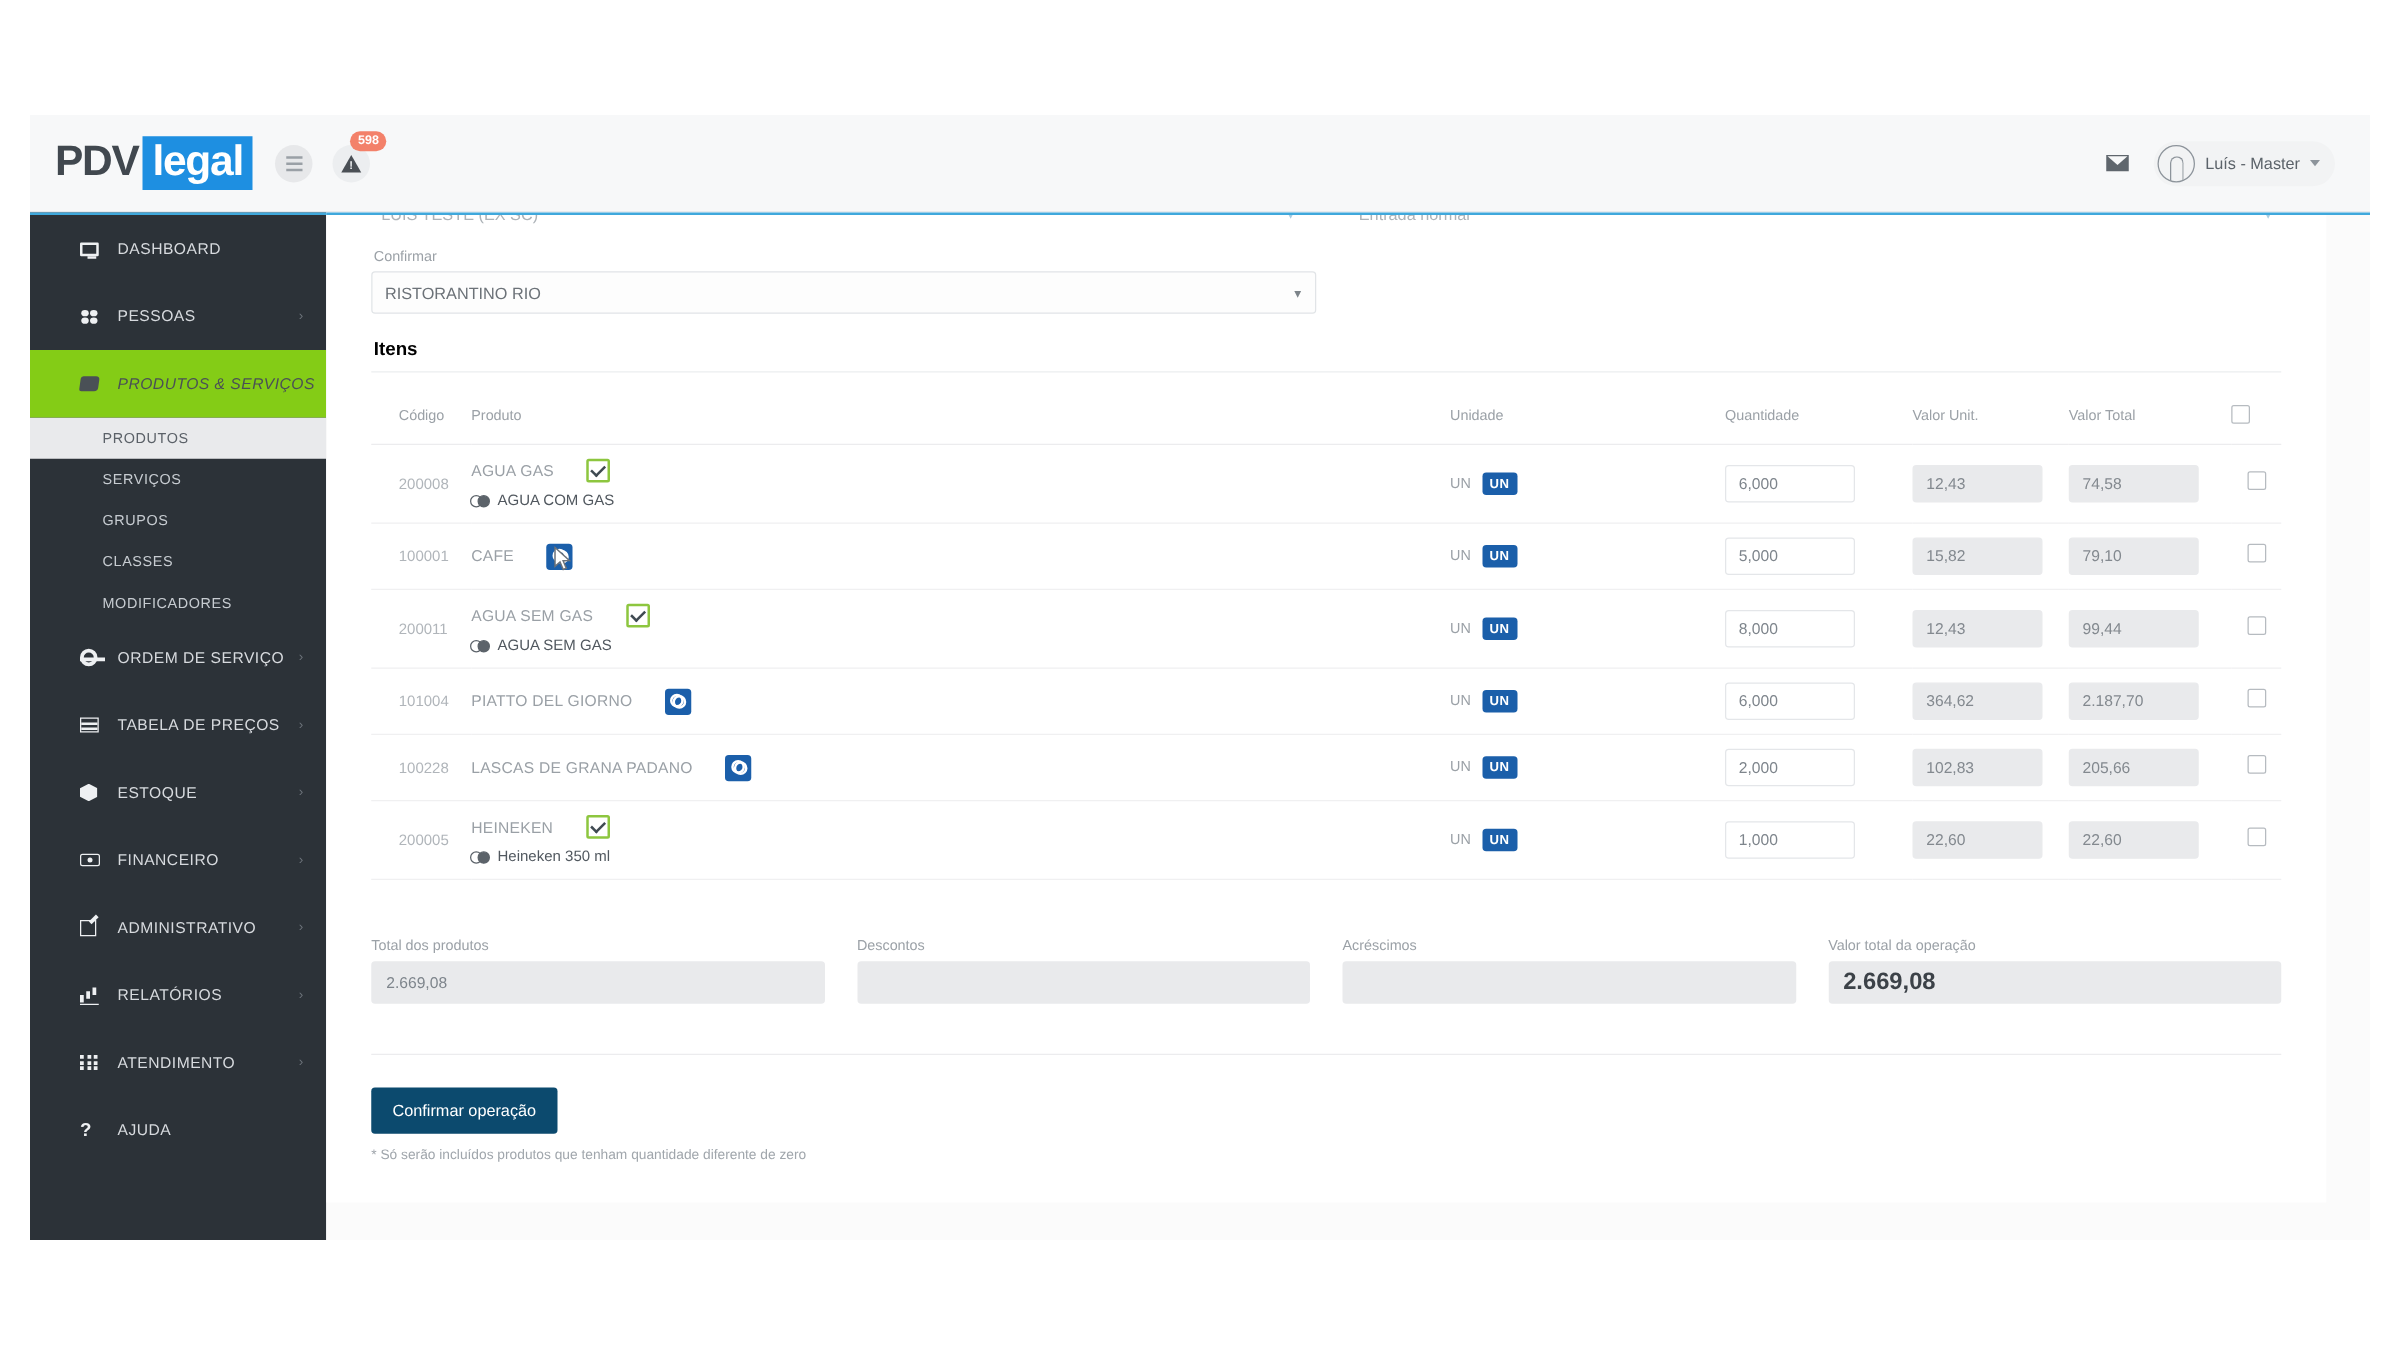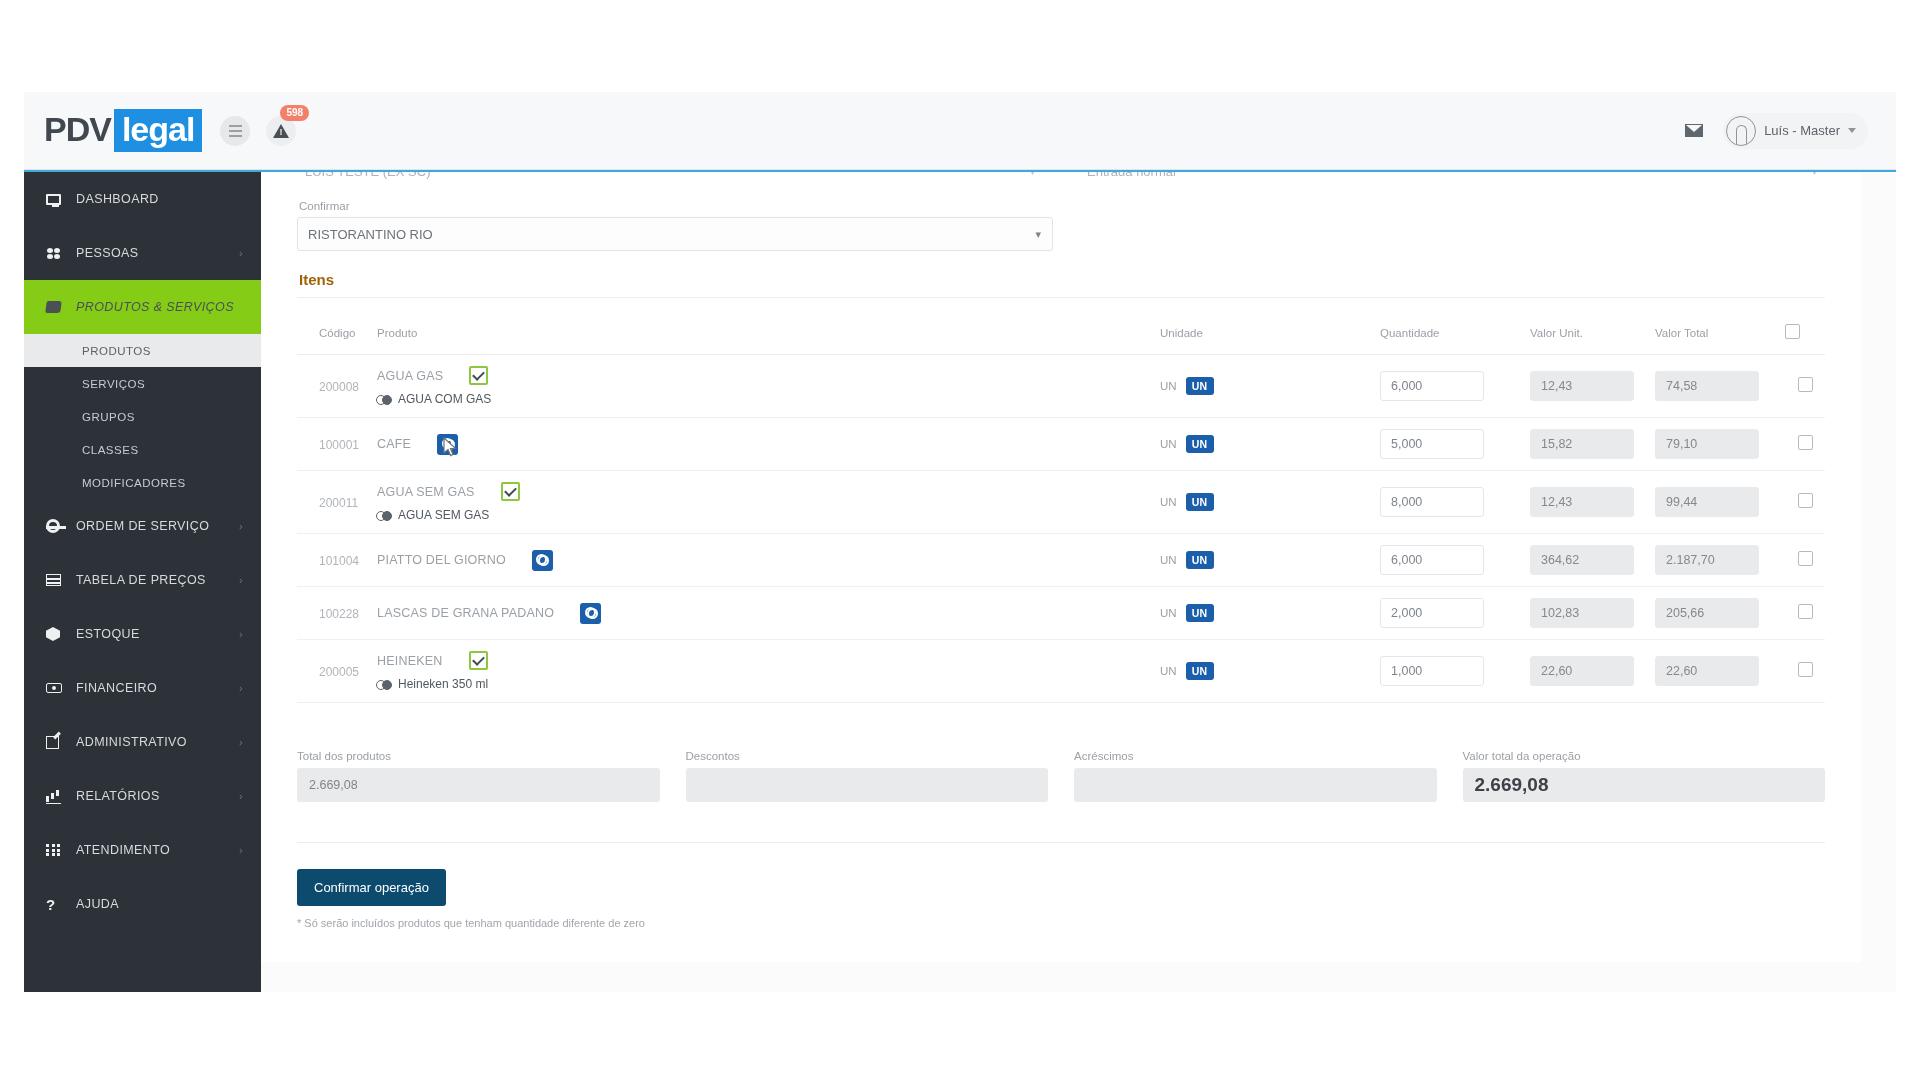--- a/index.html
+++ b/index.html
@@ -107,21 +107,21 @@
   
   #sidebar {
     position: absolute; left: 0; top: 78px;
     width: 237px; height: 822px;
     background: #2c3238;
     border-top: 2px solid #3fa8dc;
     overflow: hidden;
   }
   .nav-item {
     height: 54px; display: flex; align-items: center;
-    padding-left: 22px; color: #d7dade;
+    padding-left: 40px; color: #d7dade;
     font-size: 12.5px; letter-spacing: .4px;
     cursor: pointer; position: relative;
   }
   .nav-item .ico { width: 24px; display:flex; align-items:center; color:#eef0f2; }
   .nav-item .lbl { margin-left: 6px; }
   .nav-item .chev {
     position: absolute; right: 18px; color: #6c737a; font-size: 11px;
   }
   .nav-item.active {
     background: #84cc16; color: #4a5056; font-style: italic;
@@ -206,21 +206,21 @@
     width: 756px; height: 34px; border: 1px solid #e1e4e7; border-radius: 3px;
     background: #fdfdfd; display: flex; align-items: center;
     padding: 0 10px; font-size: 13px; color: #6c7278;
     position: relative; cursor: pointer;
   }
   .select-box .caret {
     position: absolute; right: 11px; font-size: 11px; color:#7d848a;
   }
 
   .section-title {
-    font-size: 15px; color: #a16207; font-weight: bold;
+    font-size: 15px; color: #000000; font-weight: bold;
     margin: 20px 0 0 2px; position: relative; padding-bottom: 9px;
   }
   .section-rule { height:1px; background:#eceef0; width:100%; margin-bottom: 4px;}
 
   
   table.items { width: 100%; border-collapse: collapse; table-layout: fixed; }
   table.items th {
     font-size: 11.5px; font-weight: normal; color: #9ba1a7;
     text-align: left; padding: 22px 0 13px 0;
     border-bottom: 1px solid #ececee;

